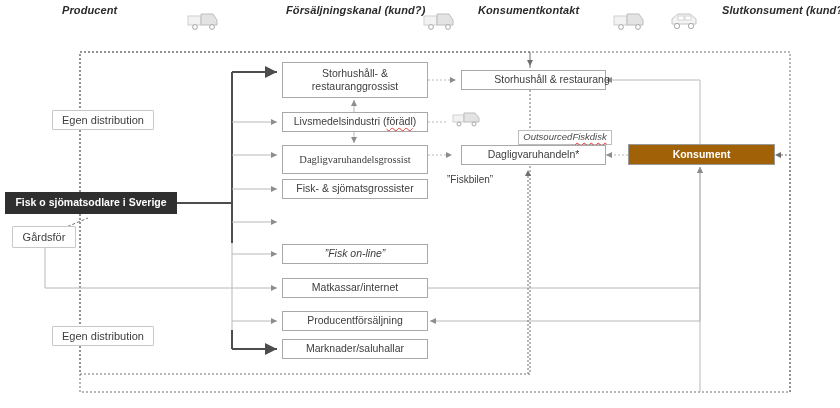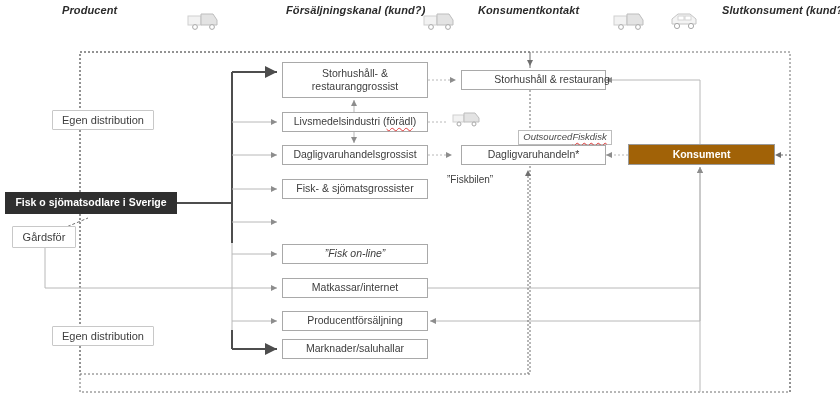--- a/index.html
+++ b/index.html
@@ -170,21 +170,21 @@
     <span>
       <span>Storhushåll- &amp;</span><br>
       <span>restauranggrossist</span>
     </span>
   </div>
 
   <div class="node" style="left:282px;top:112px;width:146px;height:20px;">
     <span><span>Livsmedelsindustri (</span><span class="sq">förädl</span><span>)</span></span>
   </div>
 
-  <div class="node" style="left:282px;top:145px;width:146px;height:20px;">Dagligvaruhandelsgrossist</div>
+  <div class="node" style="left:282px;top:145px;width:146px;height:29px;font-family:Liberation Serif, serif;">Dagligvaruhandelsgrossist</div>
 
   <div class="node" style="left:282px;top:179px;width:146px;height:20px;">Fisk- &amp; sjömatsgrossister</div>
 
 
   <div class="node ital" style="left:282px;top:244px;width:146px;height:20px;">”Fisk on-line”</div>
 
   <div class="node" style="left:282px;top:278px;width:146px;height:20px;">Matkassar/internet</div>
 
   <div class="node" style="left:282px;top:311px;width:146px;height:20px;">Producentförsäljning</div>
 

